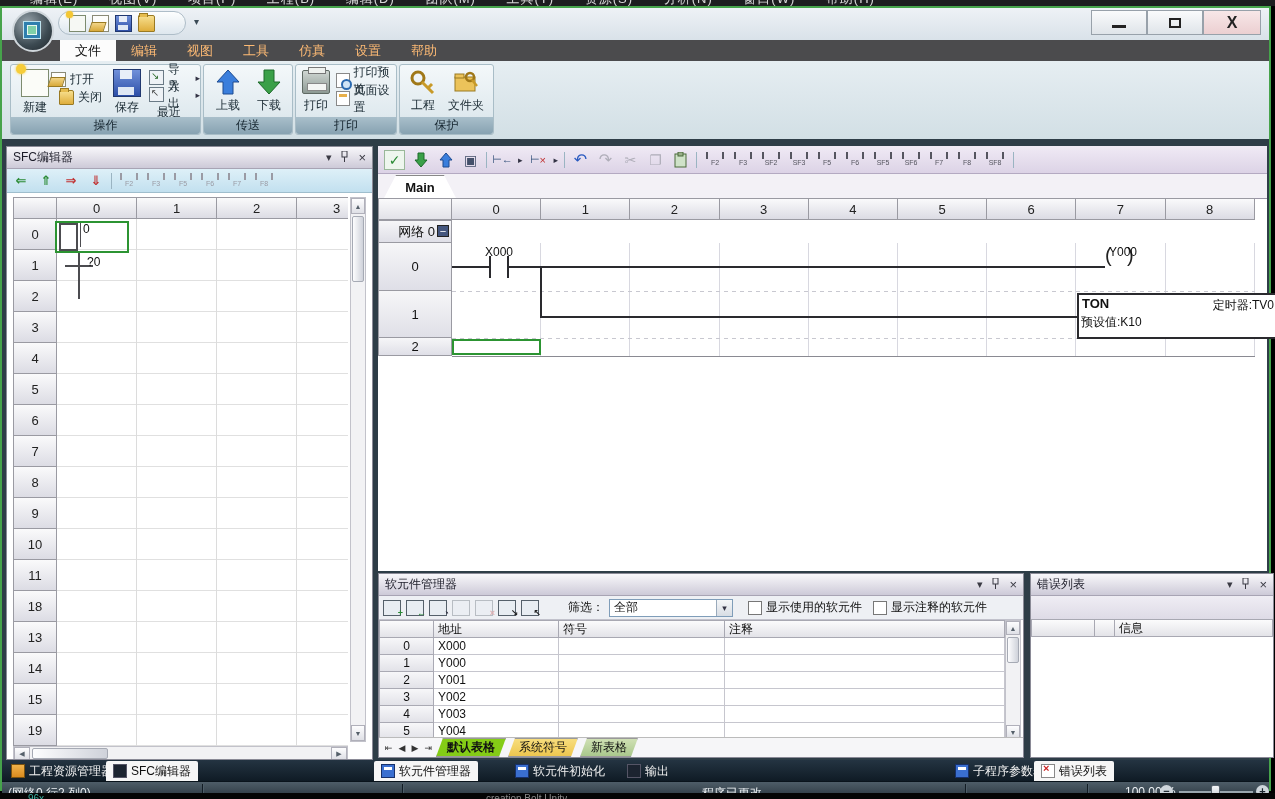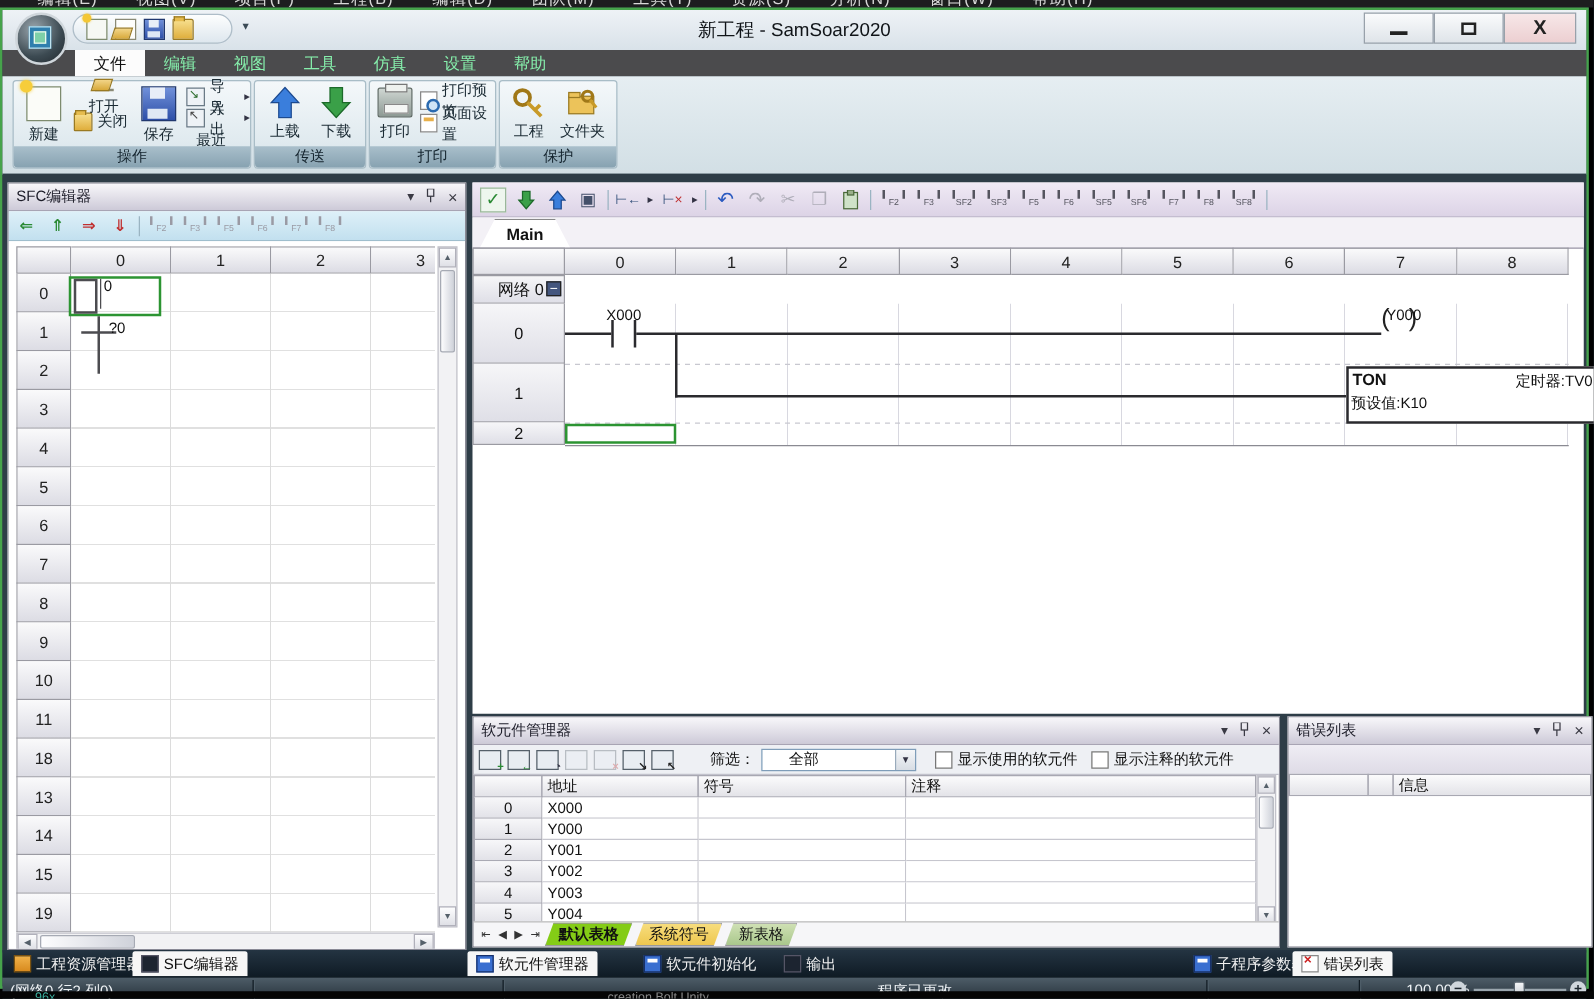--- a/index.html
+++ b/index.html
@@ -34,21 +34,21 @@
   .floppy-ic:after{content:"";position:absolute;left:2px;bottom:1px;width:10px;height:5px;background:#dfe8f4;}
   #qat-drop{top:8px;left:192px;color:#3a4a55;font-size:10px;}
   #win-title{top:7px;left:0;right:0;text-align:center;font-size:15px;color:#101418;}
   .winbtn{top:2px;height:25px;width:56px;border:1px solid #98a1aa;box-sizing:border-box;
           background:linear-gradient(#fafbfc,#dfe4e9);display:flex;align-items:center;justify-content:center;}
   #btn-close{background:linear-gradient(#f7e7e8,#eccfd1);font-size:16px;font-weight:bold;color:#222;}
   .min-glyph{width:14px;height:3px;background:#222;margin-top:8px;}
   .max-glyph{width:12px;height:10px;border:2px solid #222;box-sizing:border-box;}
   
   #menubar{top:32px;left:0;right:0;height:21px;background:#4b4b4d;display:flex;align-items:stretch;padding-left:58px;}
-  .menu-item{color:#86efac;padding:0 15px;display:flex;align-items:center;font-size:13px;}
+  .menu-item{color:#fdba74;padding:0 15px;display:flex;align-items:center;font-size:13px;}
   .menu-item.active{background:#fcfcfc;color:#101010;}
   
   #ribbon{top:53px;left:0;right:0;height:78px;background:linear-gradient(#e6eef2,#d2dfe5);border-bottom:1px solid #b6c5cd;}
   .rgroup{position:absolute;top:3px;bottom:4px;border:1px solid #a9bdc7;border-radius:3px;
           background:linear-gradient(#f4f8fa,#e0eaef 70%,#d5e1e7);}
   .rgroup .glabel{position:absolute;left:0;right:0;bottom:0;height:17px;border-radius:0 0 3px 3px;
           background:linear-gradient(#a9bfcb,#87a2b1);text-align:center;font-size:12px;color:#14242e;line-height:17px;}
   .bigbtn{position:absolute;top:3px;width:40px;height:52px;text-align:center;font-size:12px;color:#1a2a33;}
   .bigbtn .bicon{margin:1px auto 2px;width:26px;height:26px;position:relative;}
   .smallbtn{position:absolute;height:17px;display:flex;align-items:center;gap:4px;font-size:12px;color:#1a2a33;}
@@ -141,21 +141,21 @@
   #ton-preset{position:absolute;left:2px;top:19px;}
   #lad-sel{position:absolute;left:74px;top:193px;width:89px;height:16px;border:2px solid #2c9432;box-sizing:border-box;}
   
   #dev-panel{left:376px;top:434px;width:646px;height:185px;background:#fff;border:1px solid #8a8a96;box-sizing:border-box;}
   #dev-toolbar{top:22px;left:0;right:0;height:24px;background:#eef0f4;border-bottom:1px solid #c2c2cc;
      display:flex;align-items:center;gap:5px;padding:0 4px;box-sizing:border-box;}
   .mini-ic{width:16px;height:14px;border:1px solid #55606a;background:#e8edf2;position:relative;}
   .mini-ic.grayed{opacity:.35;}
   .mini-ic .mark{position:absolute;right:-3px;bottom:-3px;font-size:9px;font-weight:bold;line-height:9px;}
   #dev-filter-select{width:124px;height:18px;border:1px solid #7f9db9;background:#fff;display:flex;align-items:center;
-     padding-left:21px;box-sizing:border-box;position:relative;}
+     padding-left:4px;box-sizing:border-box;position:relative;}
   #dev-filter-select .dd{position:absolute;right:0;top:0;bottom:0;width:15px;background:linear-gradient(#f4f6f8,#d8dde4);
      border-left:1px solid #9ab;display:flex;align-items:center;justify-content:center;font-size:9px;color:#334;}
   .cb{width:12px;height:12px;border:1px solid #777;background:#fff;display:inline-block;}
   .cbl{display:flex;align-items:center;gap:4px;font-size:12px;}
   .dtable-head{position:absolute;top:46px;height:18px;background:linear-gradient(#fbfbfc,#e3e3e8);
      border:1px solid #a8a8b2;box-sizing:border-box;display:flex;align-items:center;padding-left:4px;font-size:12px;}
   .drowh{position:absolute;width:55px;height:17px;background:linear-gradient(#f7f7f9,#e2e2e8);
      border:1px solid #aaaab4;border-top:none;box-sizing:border-box;text-align:center;line-height:16px;font-size:12px;}
   .dcell{position:absolute;height:17px;background:#fff;border-right:1px solid #c6c6ce;border-bottom:1px solid #c6c6ce;
      box-sizing:border-box;padding-left:4px;font-size:12px;line-height:16px;}
@@ -204,21 +204,20 @@
     <div class="abs" id="app-orb">
         <div class="glyph"></div>
       </div>
     <div class="abs" id="qat">
       <span class="qicon doc-ic star"></span>
       <span class="qicon open-ic"></span>
       <span class="qicon floppy-ic"></span>
       <span class="qicon folder-ic"></span>
     </div>
     <span class="abs" id="qat-drop">▾</span>
-    <div class="abs" id="win-title">新工程 - SamSoar2020</div>
     <div class="abs winbtn" style="left:1089px;">
         <span class="min-glyph"></span>
       </div>
     <div class="abs winbtn" style="left:1145px;">
         <span class="max-glyph"></span>
       </div>
     <div class="abs winbtn" id="btn-close" style="left:1201px;width:58px;">
         <span>X</span>
       </div>
   </div>
@@ -233,21 +232,21 @@
     <div class="menu-item">帮助</div>
   </div>
 
   <div class="abs" id="ribbon">
 
     <div class="rgroup" style="left:8px;width:189px;">
       <div class="bigbtn" style="left:4px;">
         <div class="bicon bigdoc"></div>
         <span>新建</span>
       </div>
-      <div class="smallbtn" style="left:60px;top:6px;flex-direction:column;">
+      <div class="smallbtn" style="left:40px;top:6px;">
         <span class="sicon open-ic"></span>
           <span>打开</span>
       </div>
       <div class="smallbtn" style="left:48px;top:24px;">
         <span class="sicon folder-ic"></span>
           <span>关闭</span>
       </div>
       <div class="bigbtn" style="left:96px;">
         <div class="bicon bigfloppy"></div>
         <span>保存</span>

